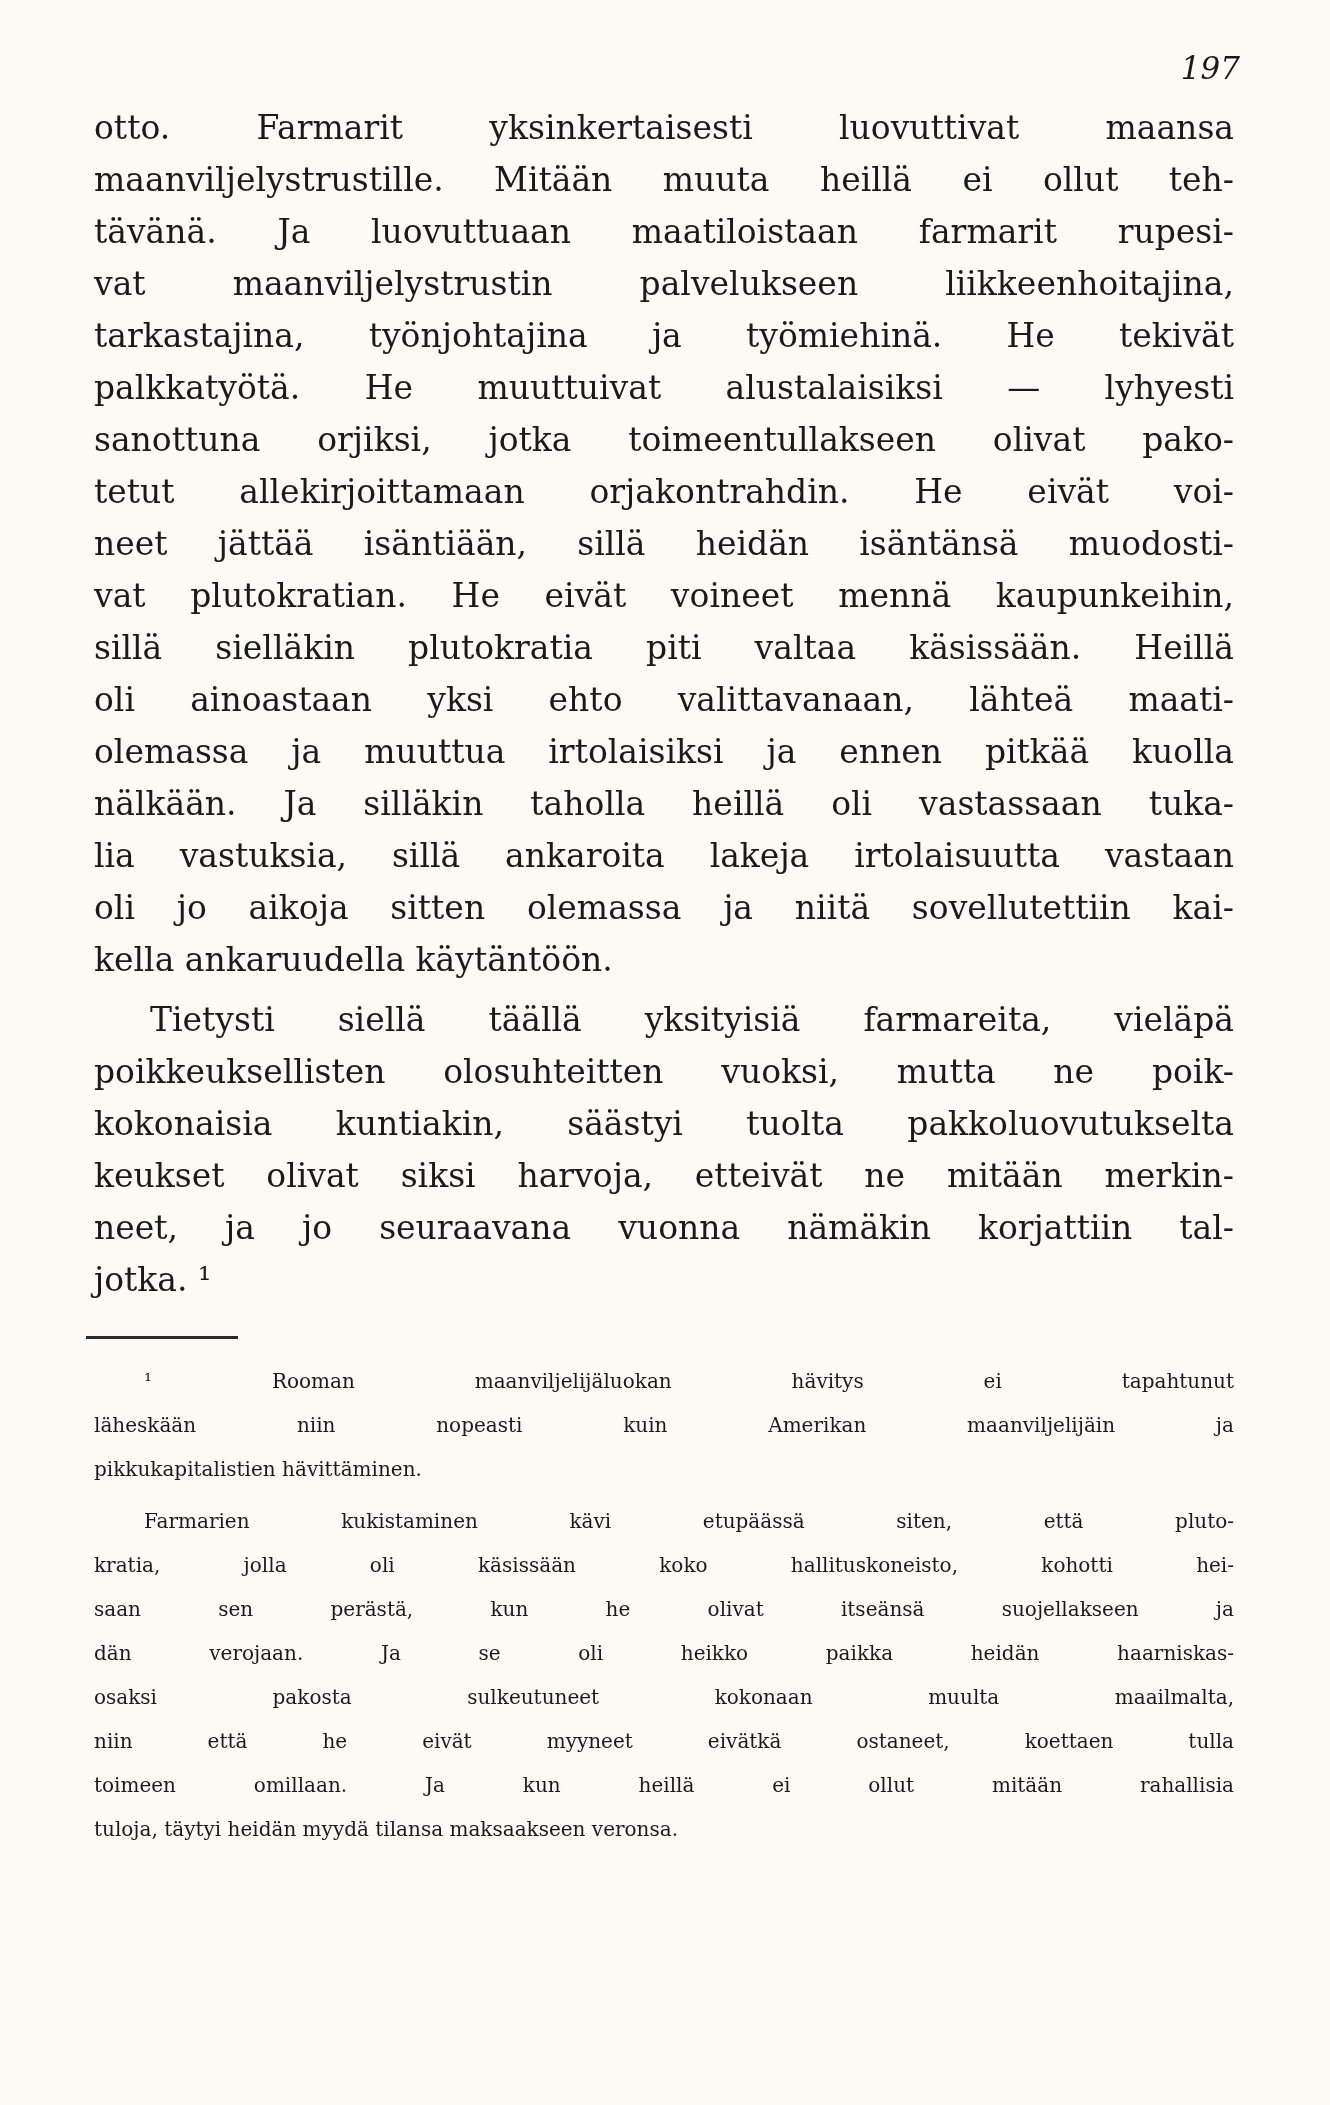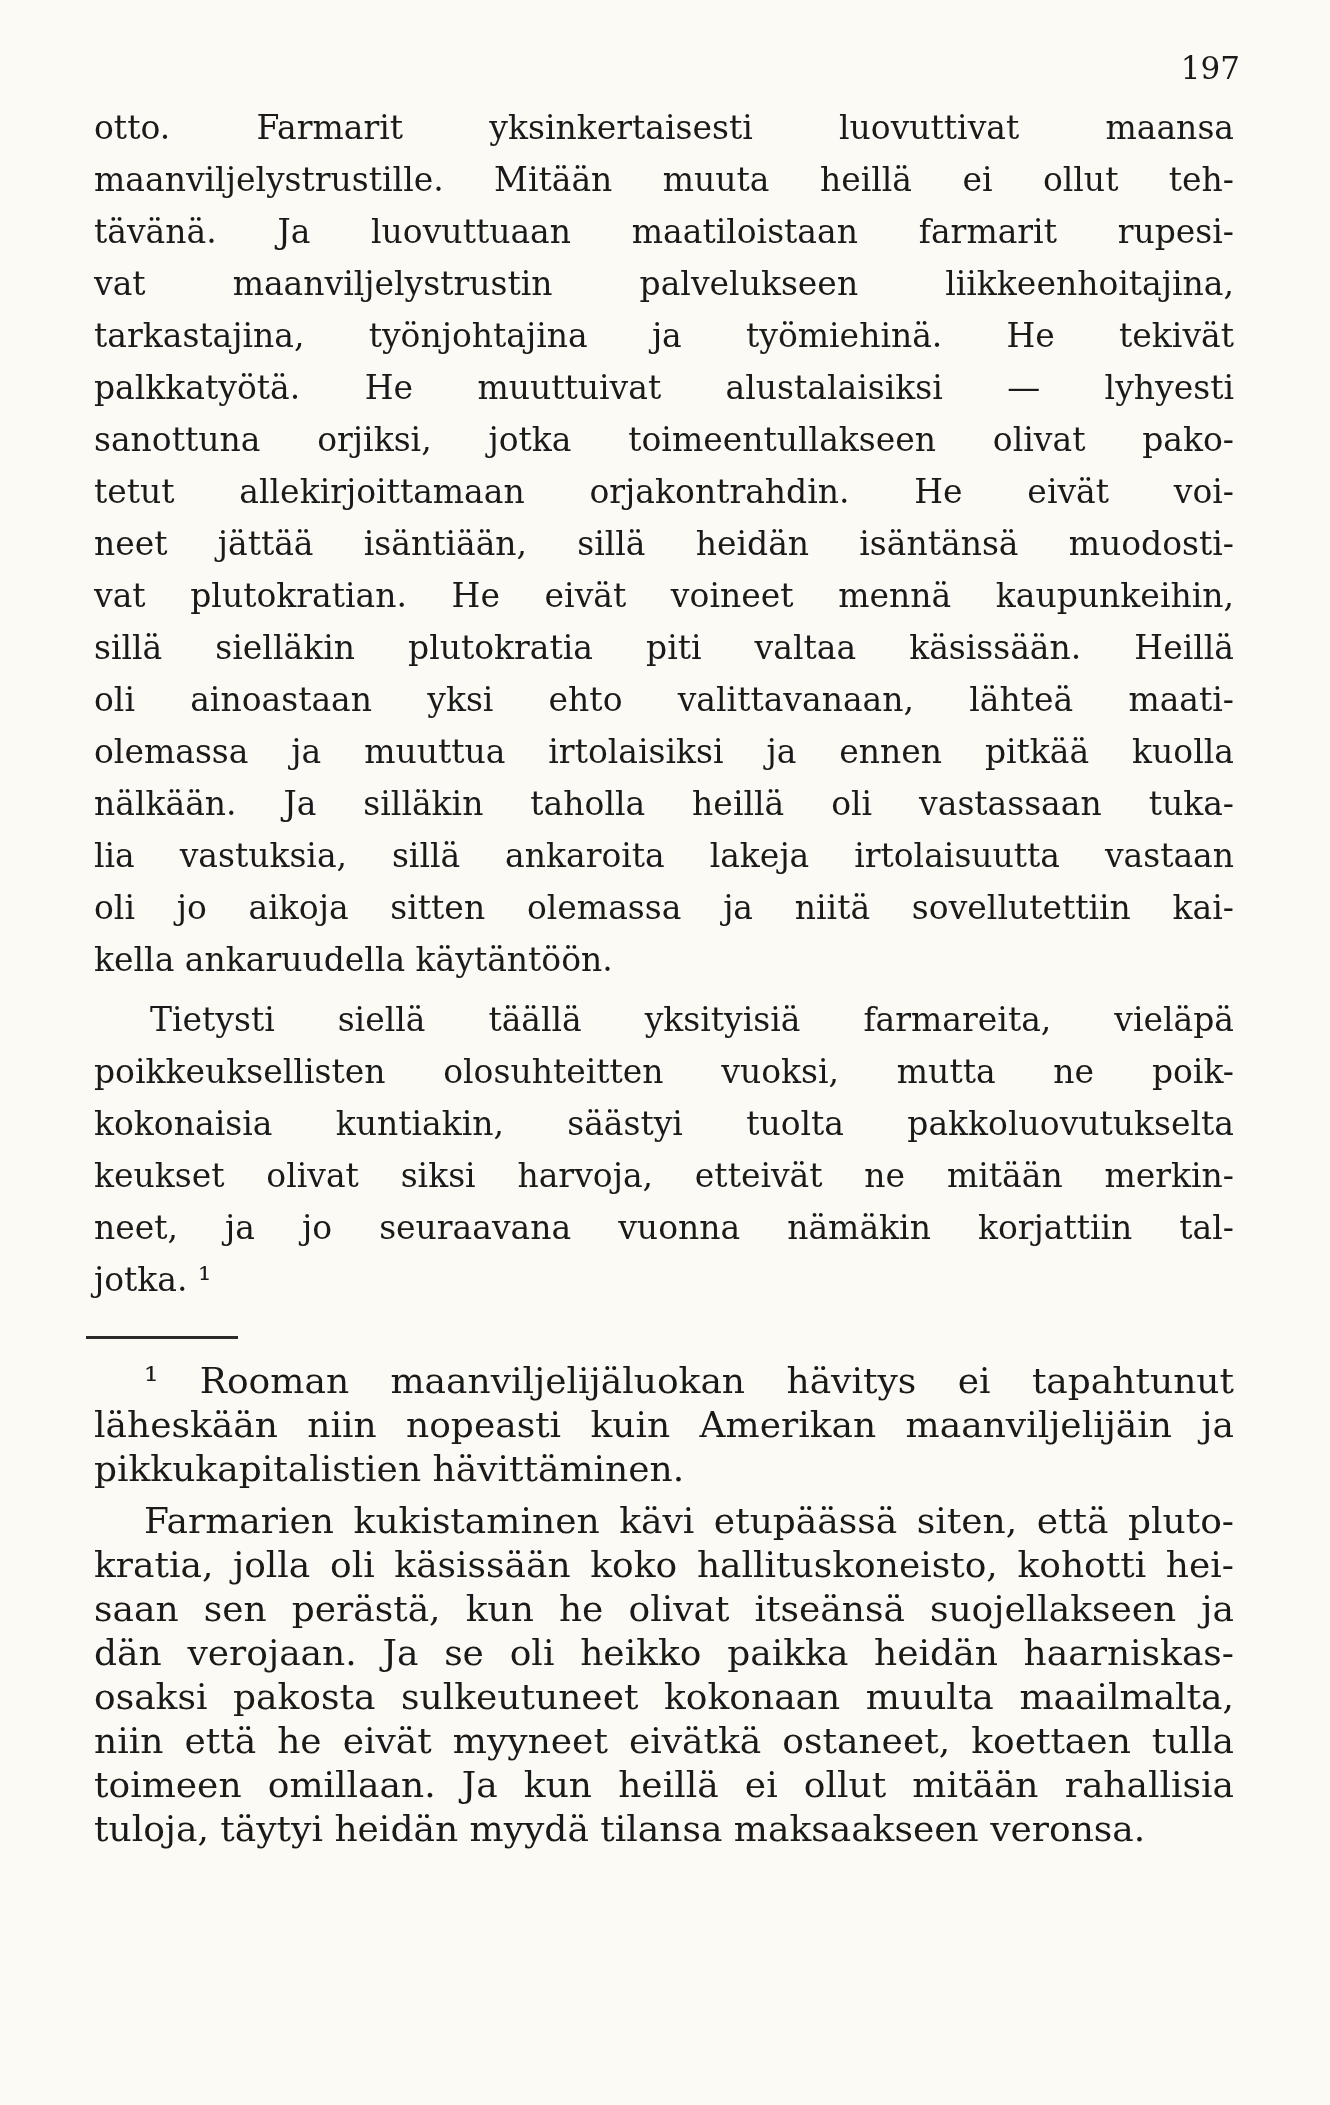--- a/index.html
+++ b/index.html
@@ -20,20 +20,21 @@
     height: 2105px;
     padding: 50px 88px 0 86px;
     background: #fbfaf5;
   }
   .page-number {
     text-align: right;
     font-size: 31px;
     line-height: 36px;
     margin-bottom: 16px;
     padding-right: 2px;
+    font-style: italic;
   }
   .para {
     margin: 8px;
   }
   .line {
     text-align: justify;
     text-align-last: justify;
     white-space: normal;
   }
   .line-last {
@@ -46,21 +47,21 @@
     font-size: 33px;
     line-height: 52px;
   }
   .footnote-rule {
     width: 152px;
     height: 0;
     border-top: 3px solid #2b2b2b;
     margin: 30px 0 20px 0;
   }
   .footnote .line {
-    font-size: 36px;
+    font-size: 20px;
     line-height: 44px;
   }
   .footnote .line-indent {
     text-indent: 50px;
   }
 </style>
 </head>
 <body>
 
 <div class="page">

